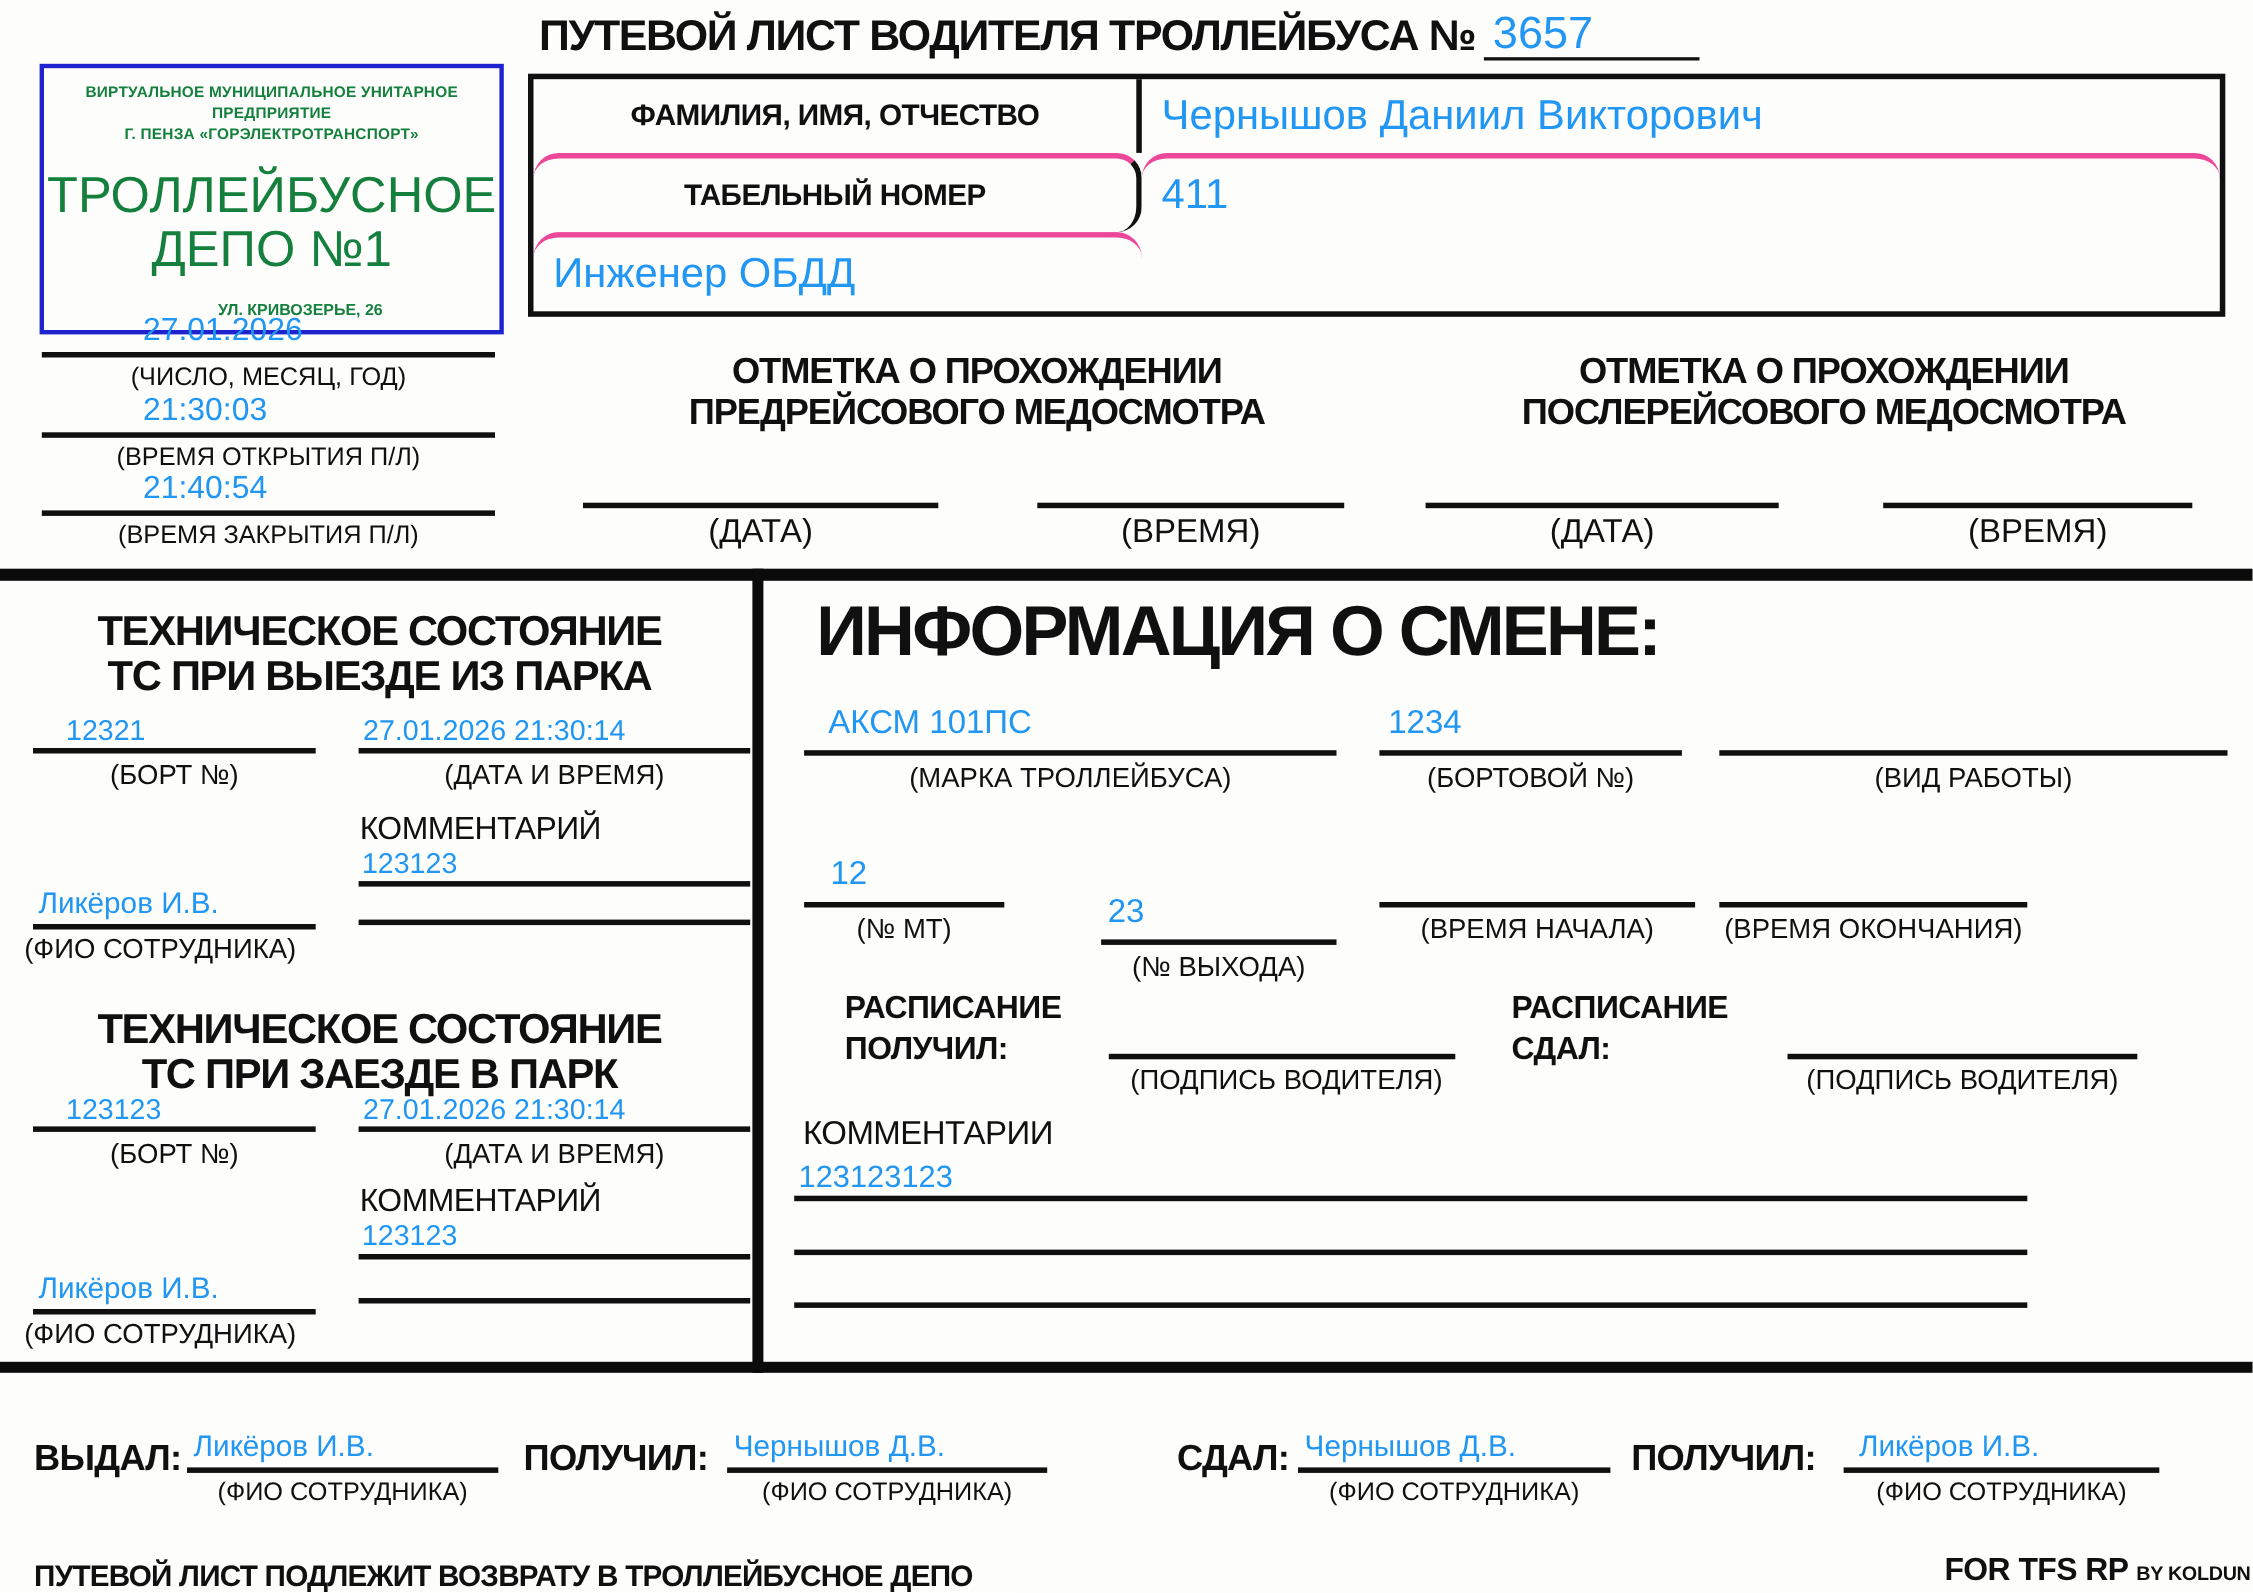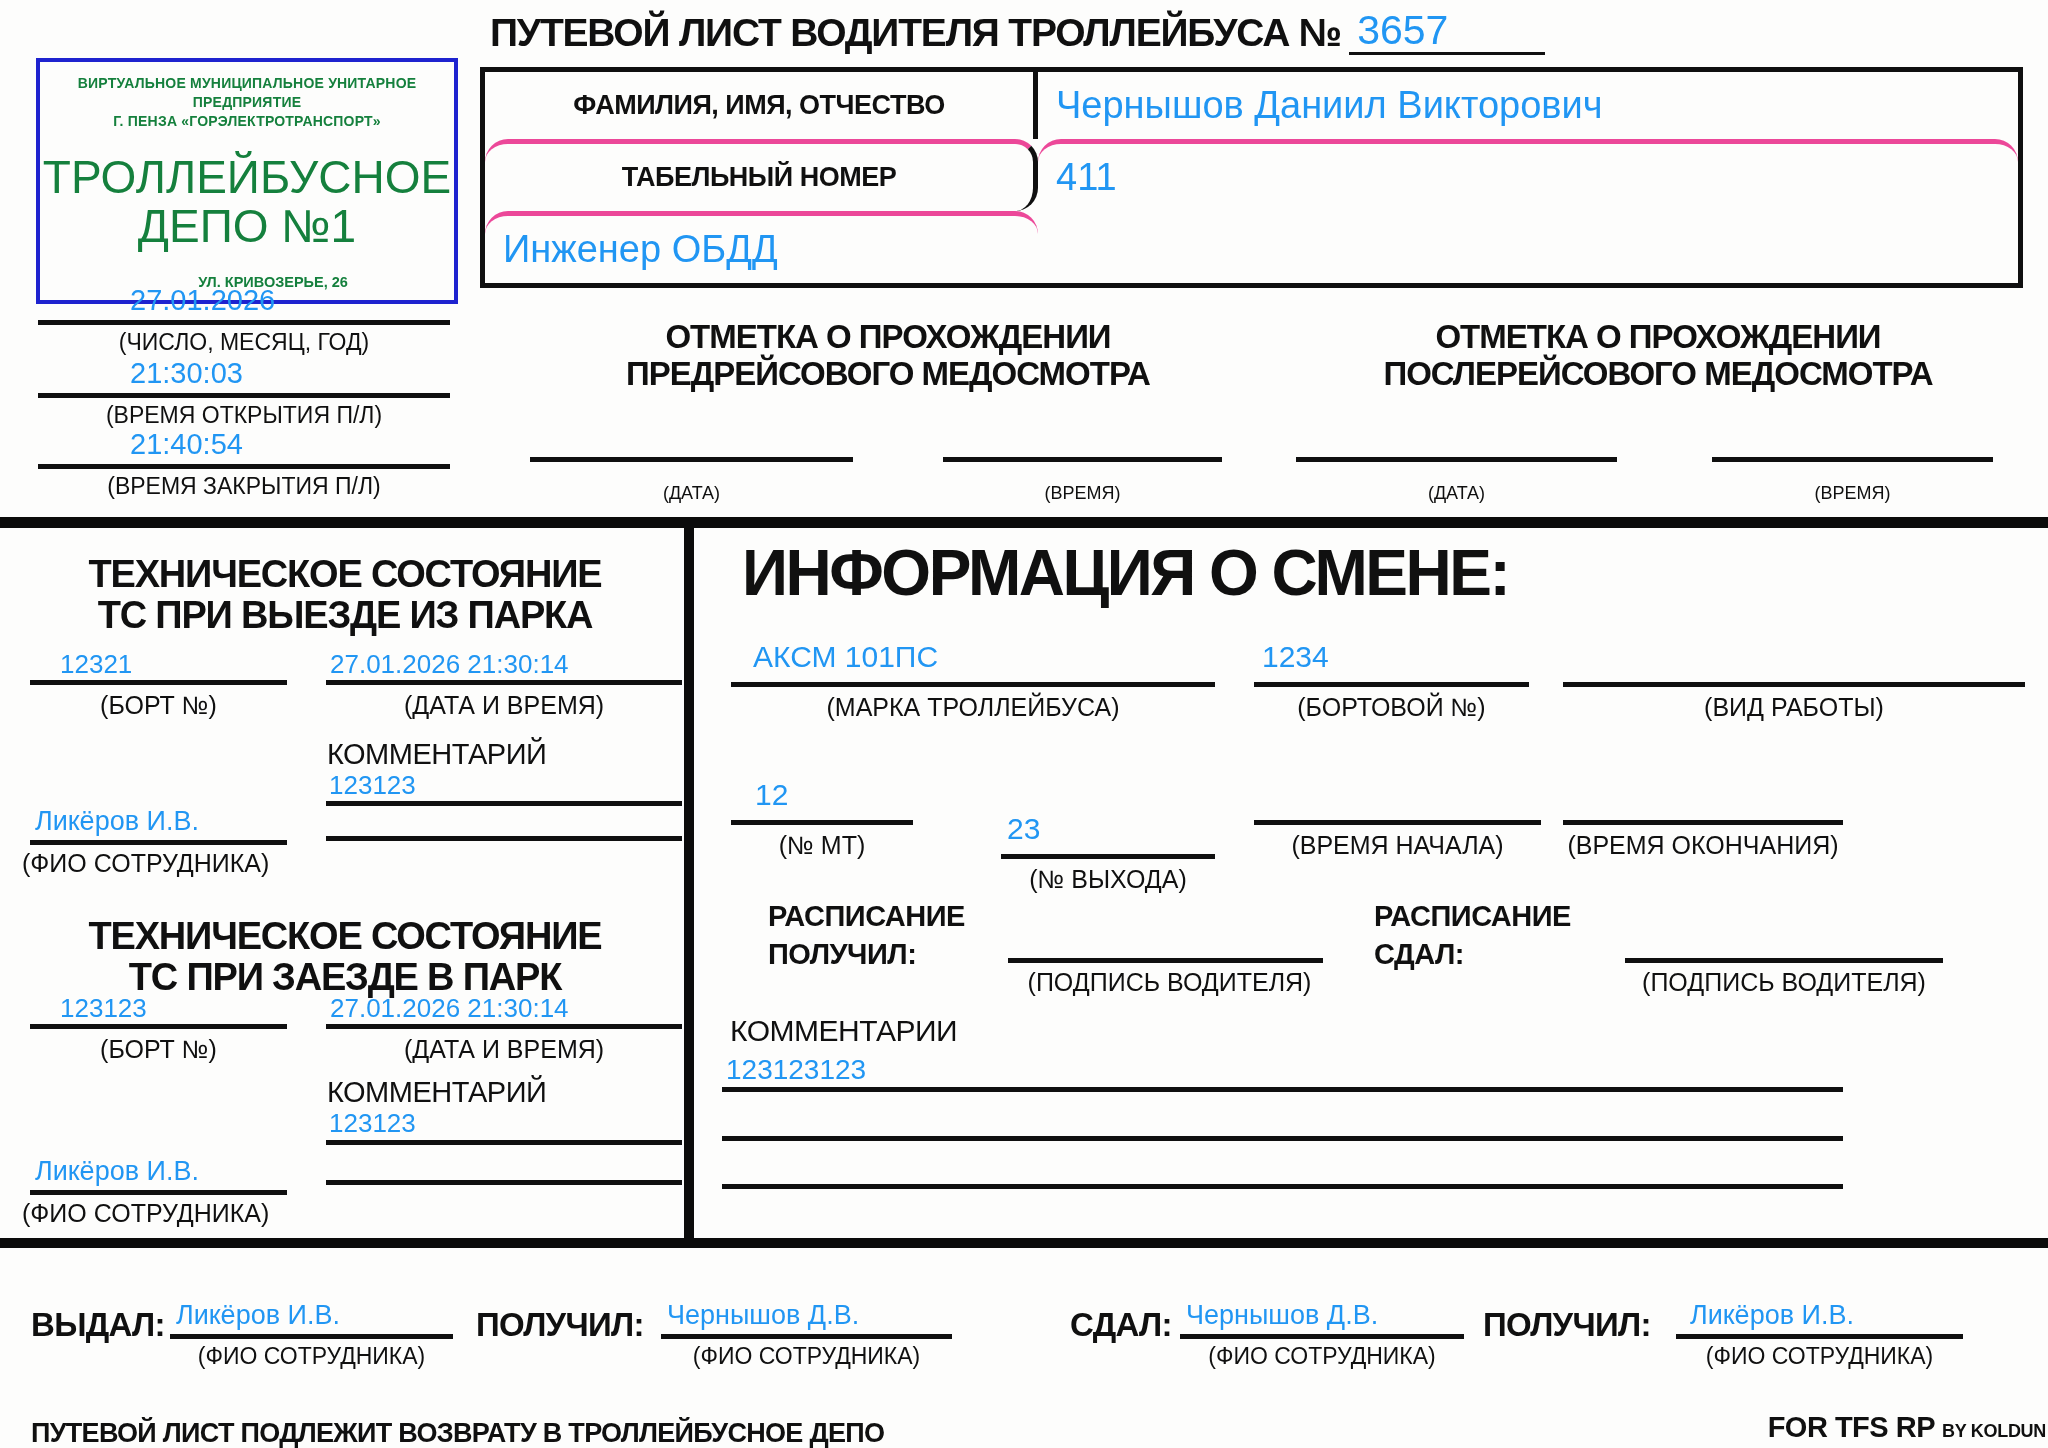--- a/index.html
+++ b/index.html
@@ -12,21 +12,21 @@
   .blue{color:#2196f3;}       
   .rule{position:absolute;background:#101010;height:5px;}
   .ufield{position:absolute;}
   .uval{color:#2196f3;text-align:center;white-space:nowrap;}
   .uval.ta-l{text-align:left;}
   .ulab{text-align:center;white-space:nowrap;color:#101010;}
   .v29{font-size:29px;line-height:32px;height:36px;}
   .v27{font-size:27px;line-height:30px;height:34px;}
   .v26{font-size:26px;line-height:28px;height:30px;}
   .v38{font-size:30px;line-height:34px;height:42px;}
-  .l22{font-size:18px;margin-top:21px;}
+  .l22{font-size:30px;margin-top:5px;}
   .l23{font-size:23px;margin-top:4px;}
   .l25{font-size:25px;margin-top:6px;}
   .frule{height:5px;background:#101010;}            
   
   .stamp{left:36px;top:42px;width:414px;height:238px;border:4px solid #1e23cf;
          color:#15803d;text-align:center;margin-top:16px;}
   .stamp-small{font-size:14px;font-weight:700;line-height:19px;letter-spacing:0.2px;}
   .stamp-big{font-size:46px;line-height:49px;font-weight:400;margin-top:22px;}
   .stamp-addr{position:absolute;bottom:10px;width:100%;font-size:14.5px;font-weight:700;padding-left:26px;}
   

